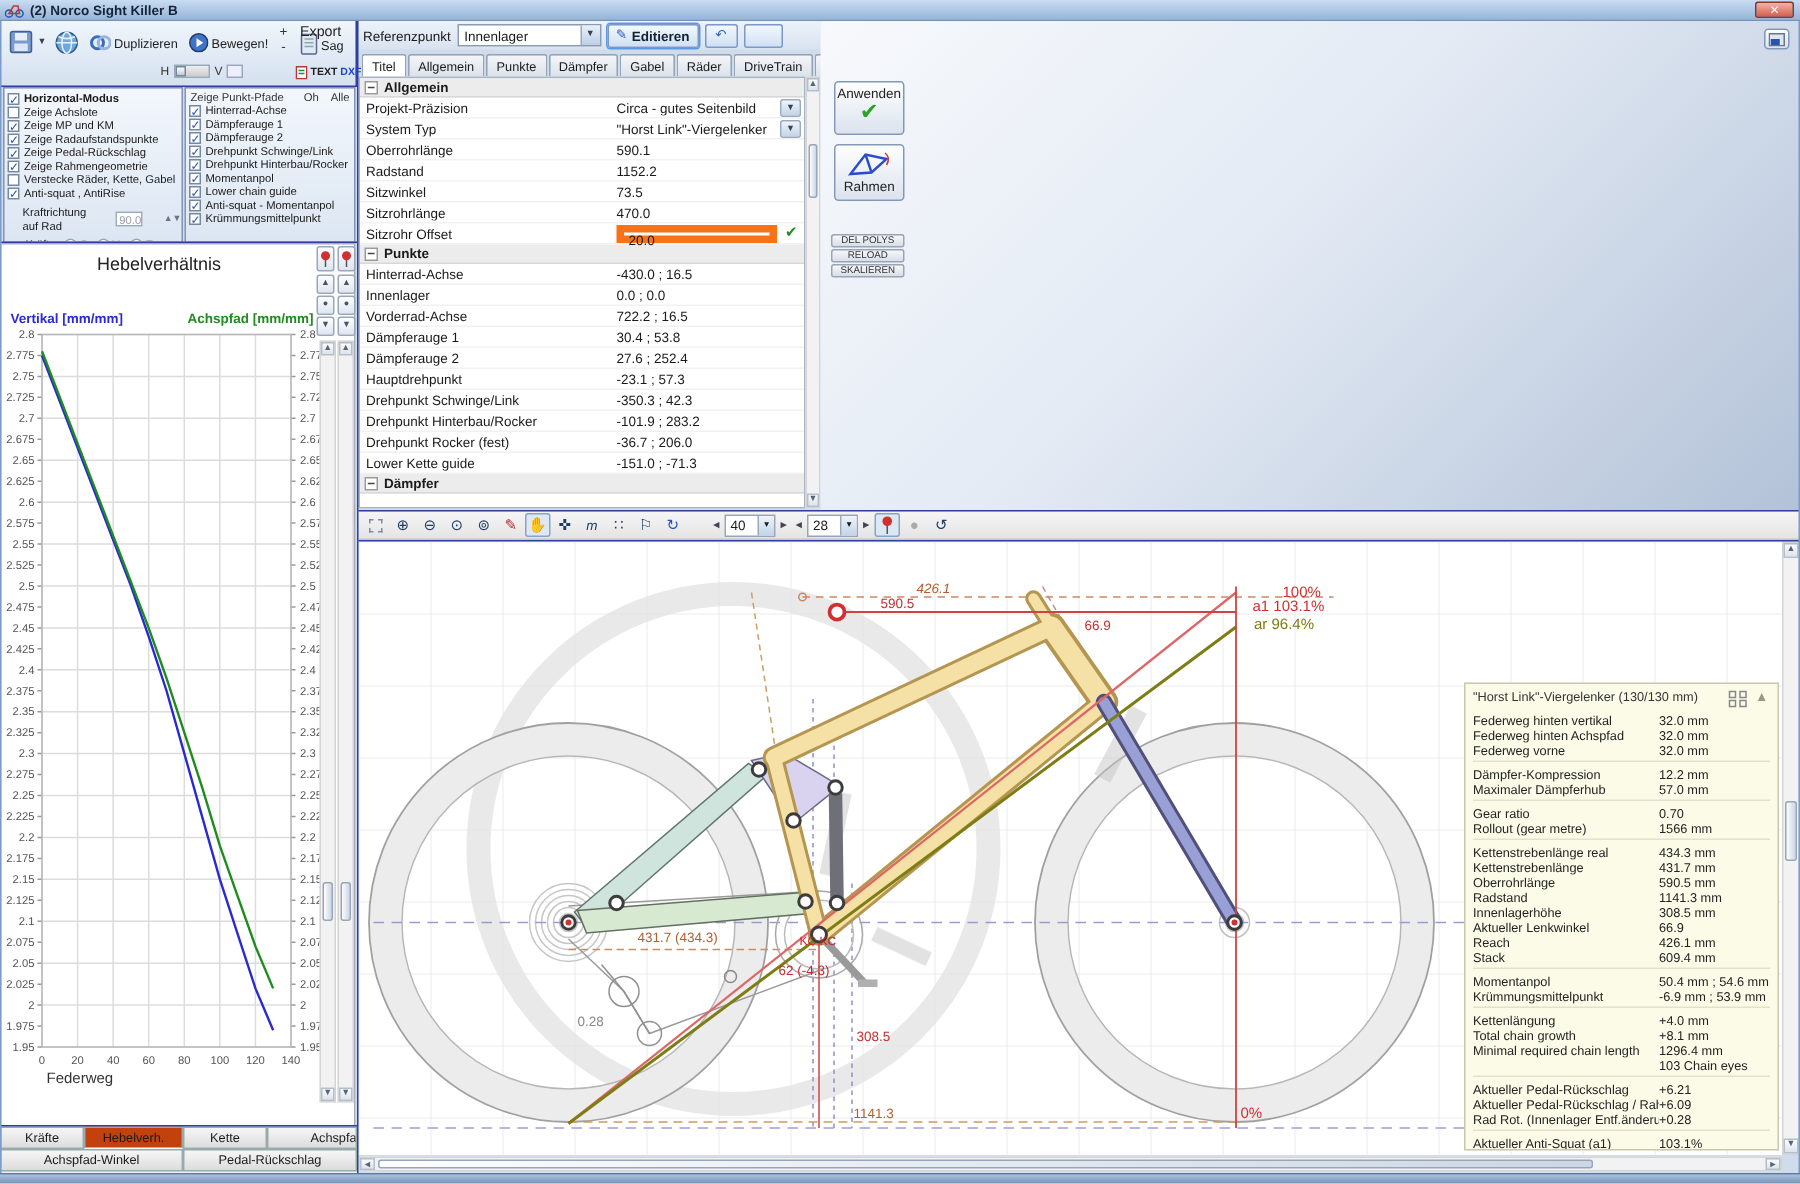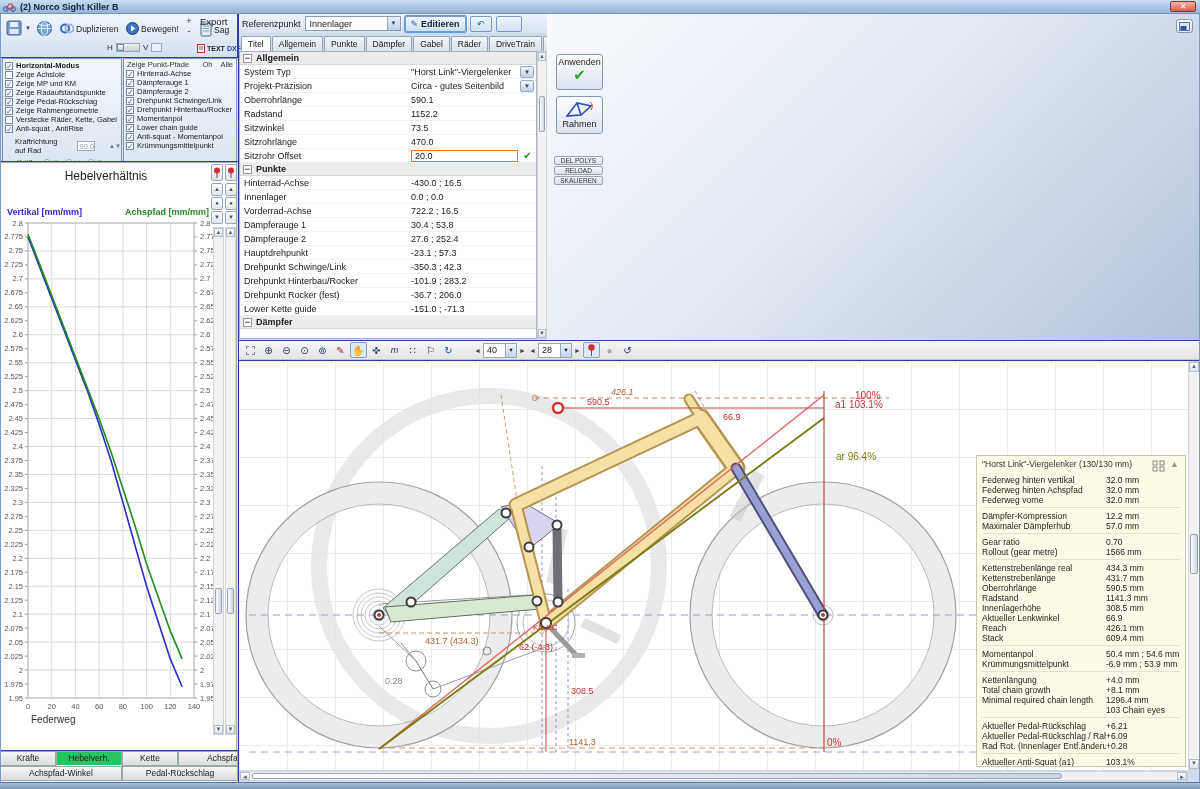--- a/index.html
+++ b/index.html
@@ -19,37 +19,37 @@
 .rad{width:8px;height:8px;border:1px solid #9aa6b4;border-radius:50%;background:#fff;position:relative;flex:none}
 .rad.sel::after{content:"";position:absolute;left:2px;top:2px;width:3px;height:3px;border-radius:50%;background:#7a93ae}
 #chart-panel{left:1px;top:162px;width:236px;height:589px;background:#fff;border:1px solid #aab;border-left:none}
 .tick{font-size:7.5px;fill:#555;font-family:"Liberation Sans",sans-serif}
 .pinbtn{width:12px;height:17px;border:1px solid #9aa6ba;border-radius:2px;background:linear-gradient(#fdfdfd,#dfe6f0);display:flex;align-items:center;justify-content:center}
 .axbtn{width:12px;height:13px;border:1px solid #9aa6ba;border-radius:2px;background:linear-gradient(#fdfdfd,#dfe6f0);font-size:6px;line-height:11px;text-align:center;color:#456}
 .sb{background:#f2f2f2;border:1px solid #d4d4d4}
 .sb-arr{background:linear-gradient(#fcfcfc,#dde3ec);border:1px solid #b4bfce;font-size:6px;color:#567;text-align:center}
 .sb-thumb{background:linear-gradient(90deg,#fdfdfd,#ccd6e4);border:1px solid #97a5ba;border-radius:2px}
 .btab{border:1px solid #9aa;background:linear-gradient(#f6f6f6,#dcdcdc);font-size:8.5px;text-align:center;line-height:13px;white-space:nowrap;overflow:hidden}
-.btab.active{background:#22c55e;border-bottom:1px solid #fff}
+.btab.active{background:#c2410c;border-bottom:1px solid #fff}
 #refrow{left:239px;top:14px;width:308px;height:19px;background:linear-gradient(#eef3fa,#d8e2f0);display:flex;align-items:center;gap:4px;padding:0 3px;font-size:9px}
 .ddown{display:flex;align-items:center;height:15px;border:1px solid #8a9ab0;background:#fff;font-size:9px}
 .ddown .dval{padding:0 4px;flex:1;white-space:nowrap}
 .ddown .darr{width:13px;height:13px;background:linear-gradient(#e8f0fa,#bcd0e8);border-left:1px solid #9ab;font-size:6px;line-height:12px;text-align:center;color:#345}
 .hbtn{height:16px;border:1px solid #7a98c8;border-radius:2px;background:linear-gradient(#f2f7fd,#d0e0f2);display:flex;align-items:center;gap:3px;padding:0 5px;font-size:9px;font-weight:bold;color:#123}
 #etabs{left:239px;top:33px;width:308px;height:18px;display:flex;align-items:flex-end;padding-left:2px;background:transparent}
 .etab{padding:2px 6px 2px 6px;font-size:8.5px;border:1px solid #94a4b6;border-bottom:none;border-radius:2px 2px 0 0;background:linear-gradient(#f4f6f9,#dbe2ea);margin-right:1px;white-space:nowrap}
 .etab.active{background:#fff;position:relative;top:1px;padding-bottom:3px}
 #prop-grid{left:239px;top:51px;width:298px;height:288px;background:#fff;border:1px solid #a8b4c4;overflow:hidden}
 .sec-hdr{height:13px;background:#ececec;border-bottom:1px solid #d8d8d8;display:flex;align-items:center;gap:4px;padding-left:3px;font-weight:bold;font-size:9px}
 .mbox{width:9px;height:9px;border:1px solid #9a9a9a;background:#fff;font-size:9px;line-height:7px;text-align:center;color:#444;flex:none}
 .prow{display:flex;align-items:center;height:14px;border-bottom:1px solid #f1f1f1;font-size:9px}
 .plabel{width:171px;padding-left:4px;white-space:nowrap;overflow:hidden}
 .pval{flex:1;white-space:nowrap;overflow:hidden}
 .chev{width:14px;height:12px;margin-right:2px;background:linear-gradient(#eef4fb,#c2d4e8);border:1px solid #9ab;border-radius:2px;font-size:6px;line-height:11px;text-align:center;color:#345}
-.inp{flex:1;height:12px;border:1px solid #f97316;display:flex;align-items:flex-start;padding-left:3px;margin-right:3px}
+.inp{flex:1;height:12px;border:5px solid #f97316;display:flex;align-items:flex-start;padding-left:3px;margin-right:3px}
 .okico{width:13px;height:12px;margin-right:2px;color:#1e8f1e;font-size:10px;line-height:12px;text-align:center;font-weight:bold}
 .winbtn{position:absolute;border:1px solid #8398b8;border-radius:3px;background:linear-gradient(#fefefe,#dbe3ee);text-align:center;font-size:9px;color:#222}
 .minibtn{position:absolute;border:1px solid #9aa4b4;border-radius:2px;background:linear-gradient(#f6f8fa,#d8dfe8);font-size:6.5px;line-height:8px;text-align:center;color:#333}
 #right-bg{left:547px;top:14px;width:653px;height:327px;background:linear-gradient(135deg,#f7f9fc 0%,#e3eaf4 45%,#b3c2d8 100%)}
 #draw-toolbar{left:239px;top:341px;width:961px;height:19px;background:linear-gradient(#f6f6f6,#e4e4e4);border-bottom:1px solid #c8c8c8;display:flex;align-items:center;padding-left:3px;gap:1px}
 .dtb{width:17px;height:16px;display:flex;align-items:center;justify-content:center;font-size:10px;color:#1f3d66;border:1px solid transparent;border-radius:2px}
 .dtb.pressed{border-color:#89a4c2;background:#dcE8f4;background:#dce8f4}
 .dsel{display:flex;align-items:center;height:15px;border:1px solid #99a4b4;background:#fff;font-size:9px;padding-left:3px;width:34px;justify-content:space-between}
 .dsel .da{width:11px;height:13px;background:linear-gradient(#eef4fb,#c2d4e8);border-left:1px solid #9ab;font-size:5.5px;line-height:12px;text-align:center}
 .darrbtn{width:9px;height:15px;font-size:7px;line-height:15px;color:#445;text-align:center}
@@ -510,27 +510,27 @@
       <div class="etab">Räder</div>
       <div class="etab">DriveTrain</div>
       <div class="etab">Fahrer</div>
     </div>
   <div id="prop-grid" class="abs">
       <div class="sec-hdr">
         <span class="mbox">−</span>
         <span>Allgemein</span>
       </div>
       <div class="prow">
+        <span class="plabel">Projekt-Präzision</span>
+        <span class="pval">Circa - gutes Seitenbild</span>
+        <span class="chev">▼</span>
+      </div>
+      <div class="prow">
         <span class="plabel">System Typ</span>
         <span class="pval">"Horst Link"-Viergelenker</span>
-        <span class="chev">▼</span>
-      </div>
-      <div class="prow">
-        <span class="plabel">Projekt-Präzision</span>
-        <span class="pval">Circa - gutes Seitenbild</span>
         <span class="chev">▼</span>
       </div>
       <div class="prow">
         <span class="plabel">Oberrohrlänge</span>
         <span class="pval">590.1</span>
       </div>
       <div class="prow">
         <span class="plabel">Radstand</span>
         <span class="pval">1152.2</span>
       </div>
@@ -784,23 +784,23 @@
         <circle cx="307" cy="262" r="5"></circle>
       </g>
       <circle cx="140" cy="254" r="2" fill="#cc3333"></circle>
       <circle cx="584" cy="254" r="2" fill="#cc3333"></circle>
     </svg>
     <div id="canvas-labels">
         <span class="clabel" style="left: 372px; top: 27px; color: rgb(176, 96, 48); font-style: italic;">426.1</span>
         <span class="clabel" style="left: 348px; top: 37px; color: rgb(192, 48, 48);">590.5</span>
         <span class="clabel" style="left: 588px; top: 30px; color: rgb(208, 48, 48); font-size: 10px; margin-left: 28px;">100%</span>
         <span class="clabel" style="left: 596px; top: 39px; color: rgb(208, 48, 48); font-size: 10px;">a1 103.1%</span>
-        <span class="clabel" style="left: 597px; top: 51px; color: rgb(122, 122, 16); font-size: 10px; margin-top: 40px;">ar 96.4%</span>
+        <span class="clabel" style="left: 597px; top: 51px; color: rgb(122, 122, 16); font-size: 10px;">ar 96.4%</span>
         <span class="clabel" style="left: 484px; top: 52px; color: rgb(192, 48, 48);">66.9</span>
-        <span class="clabel" style="left: 186px; top: 260px; color: rgb(176, 96, 48); margin-top: 16px;">431.7 (434.3)</span>
+        <span class="clabel" style="left: 186px; top: 260px; color: rgb(176, 96, 48);">431.7 (434.3)</span>
         <span class="clabel" style="left: 294px; top: 262px; color: rgb(204, 34, 34); font-size: 8px;">KC KC</span>
         <span class="clabel" style="left: 280px; top: 282px; color: rgb(192, 48, 48);">62 (-4.3)</span>
         <span class="clabel" style="left: 332px; top: 326px; color: rgb(192, 48, 48);">308.5</span>
         <span class="clabel" style="left: 146px; top: 316px; color: rgb(136, 136, 136);">0.28</span>
         <span class="clabel" style="left: 330px; top: 377px; color: rgb(176, 96, 48);">1141.3</span>
         <span class="clabel" style="left: 588px; top: 377px; color: rgb(208, 48, 48); font-size: 10px;">0%</span>
       </div>
 
     
     <div id="info-panel">

